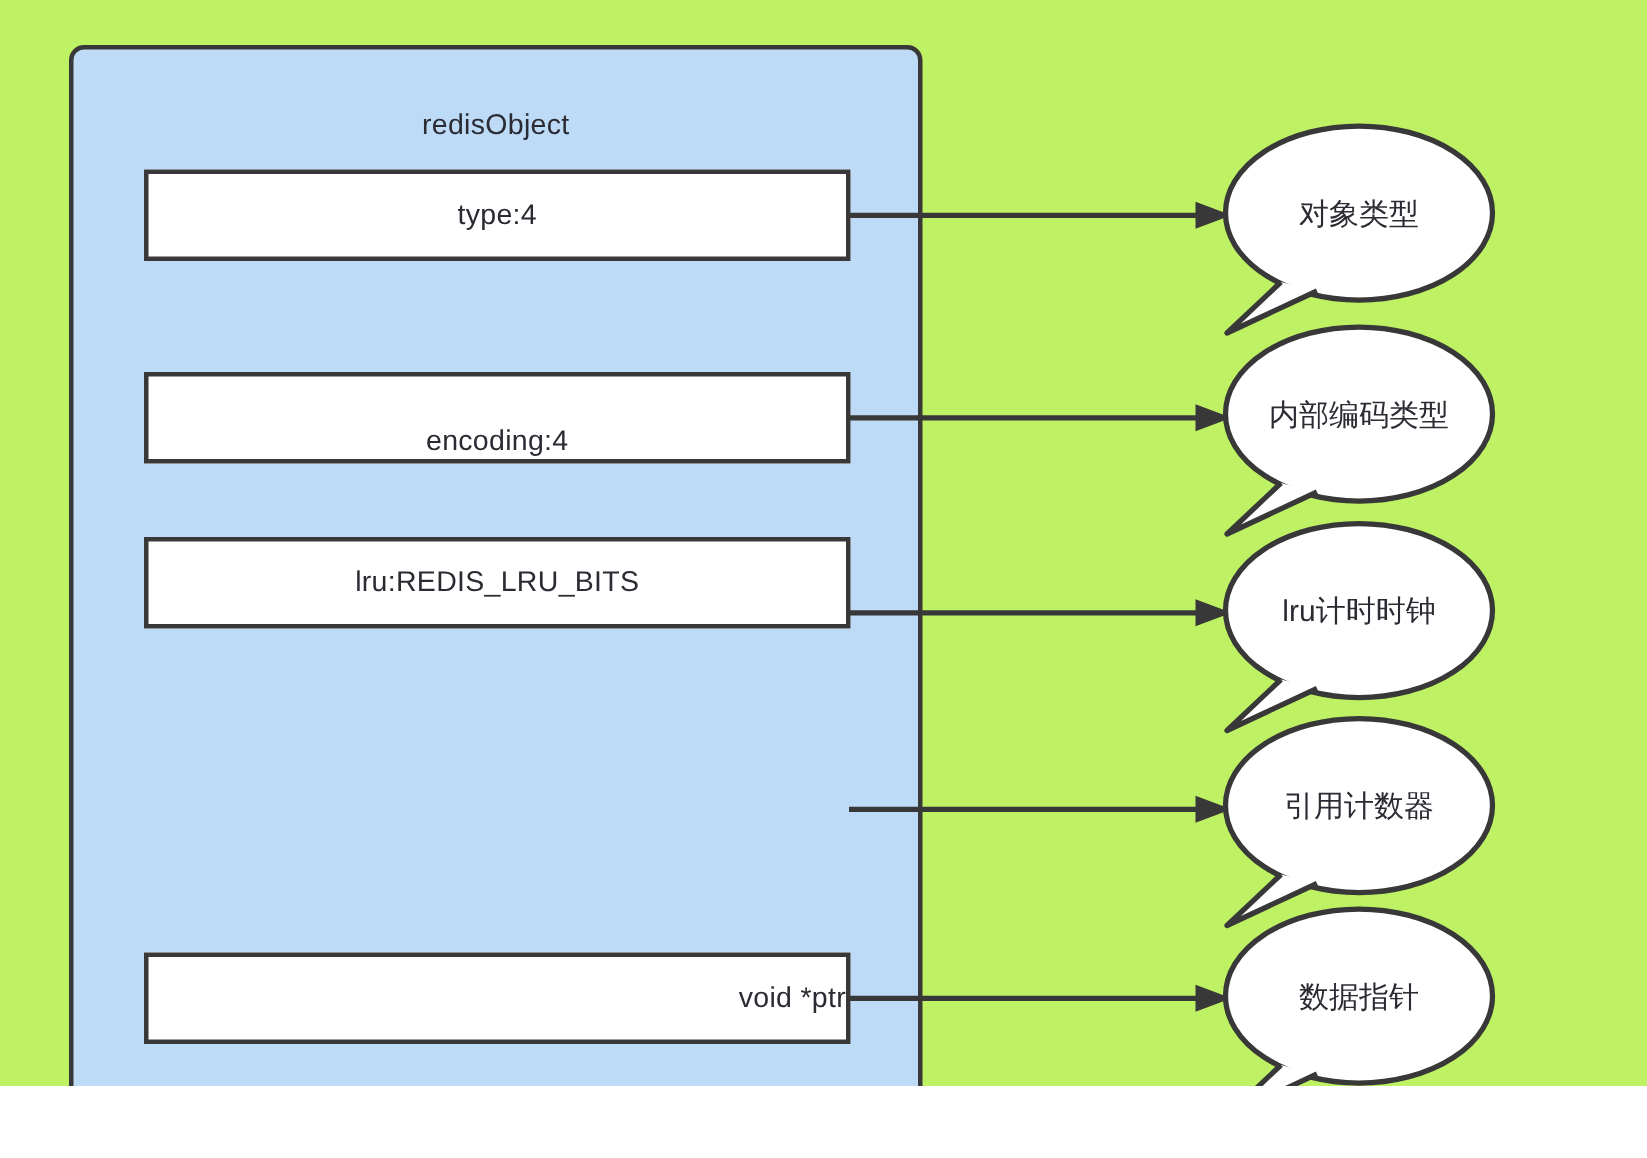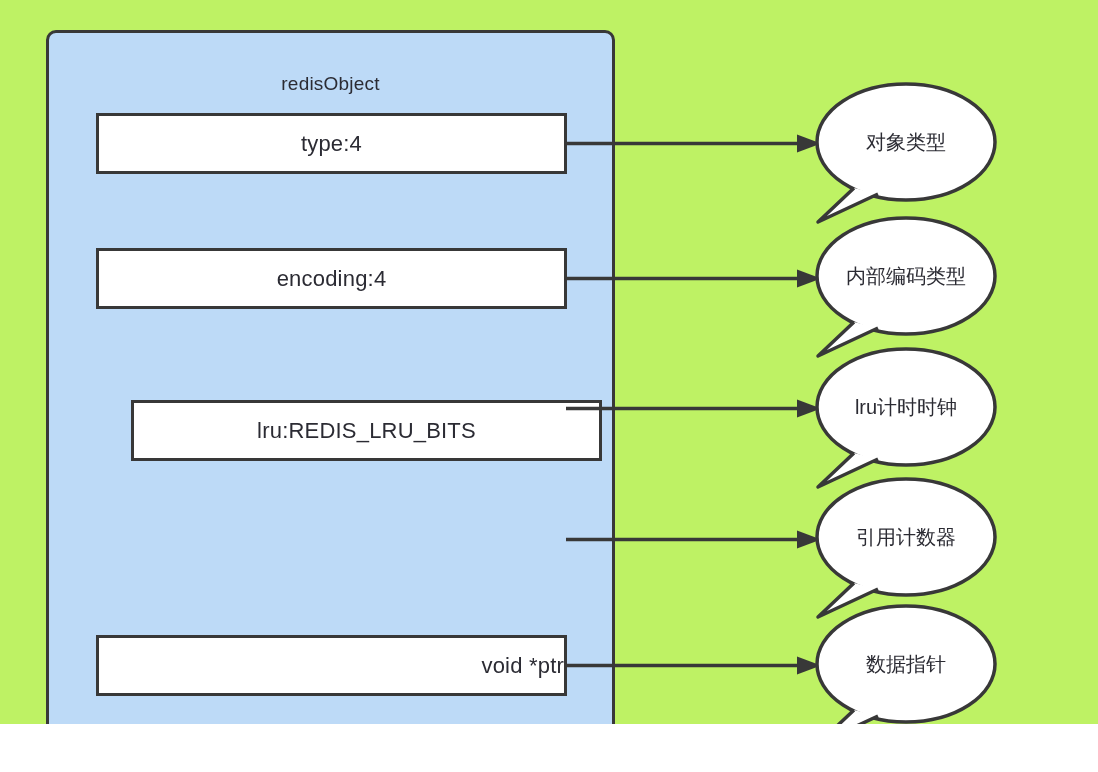--- a/index.html
+++ b/index.html
@@ -39,27 +39,27 @@
   .field-box {
     position: absolute;
     left: 96px;
     width: 471px;
     height: 61px;
     background: #ffffff;
     border: 3px solid #383838;
     display: flex;
     align-items: center;
     justify-content: center;
-    font-size: 22px;
+    font-size: 19px;
     color: #2b2b33;
     letter-spacing: 0.2px;
   }
   .field-type     { top: 113px; }
-  .field-encoding { top: 248px; }
-  .field-lru      { top: 400px; margin-left: 35px; }
+  .field-encoding { top: 248px; align-items: flex-end; }
+  .field-lru      { top: 358px; }
   .field-refcount { top: 509px; }
   .field-ptr      { top: 635px; justify-content: flex-end; }
 
   .arrow-layer {
     position: absolute;
     left: 0; top: 0;
     width: 1098px;
     height: 772px;
     pointer-events: none;
   }

